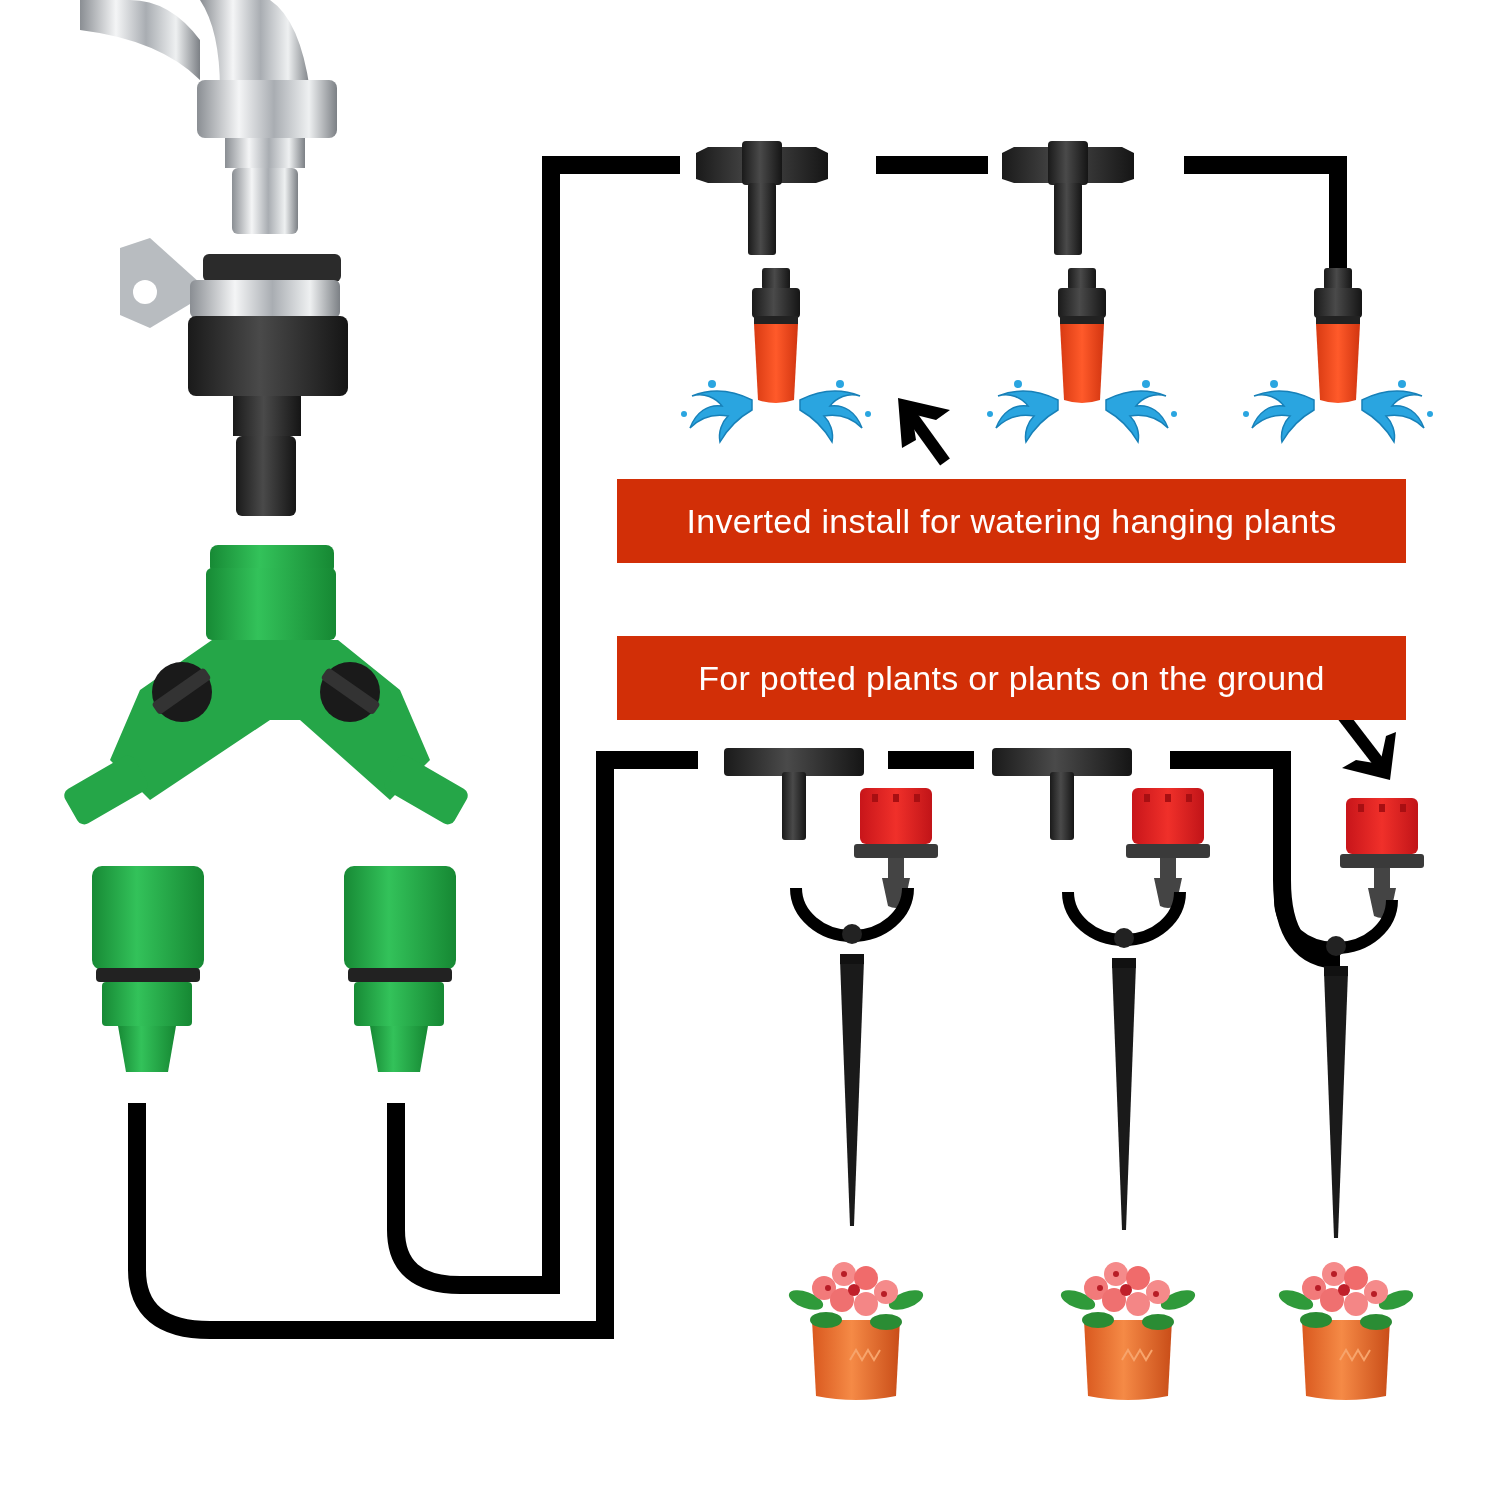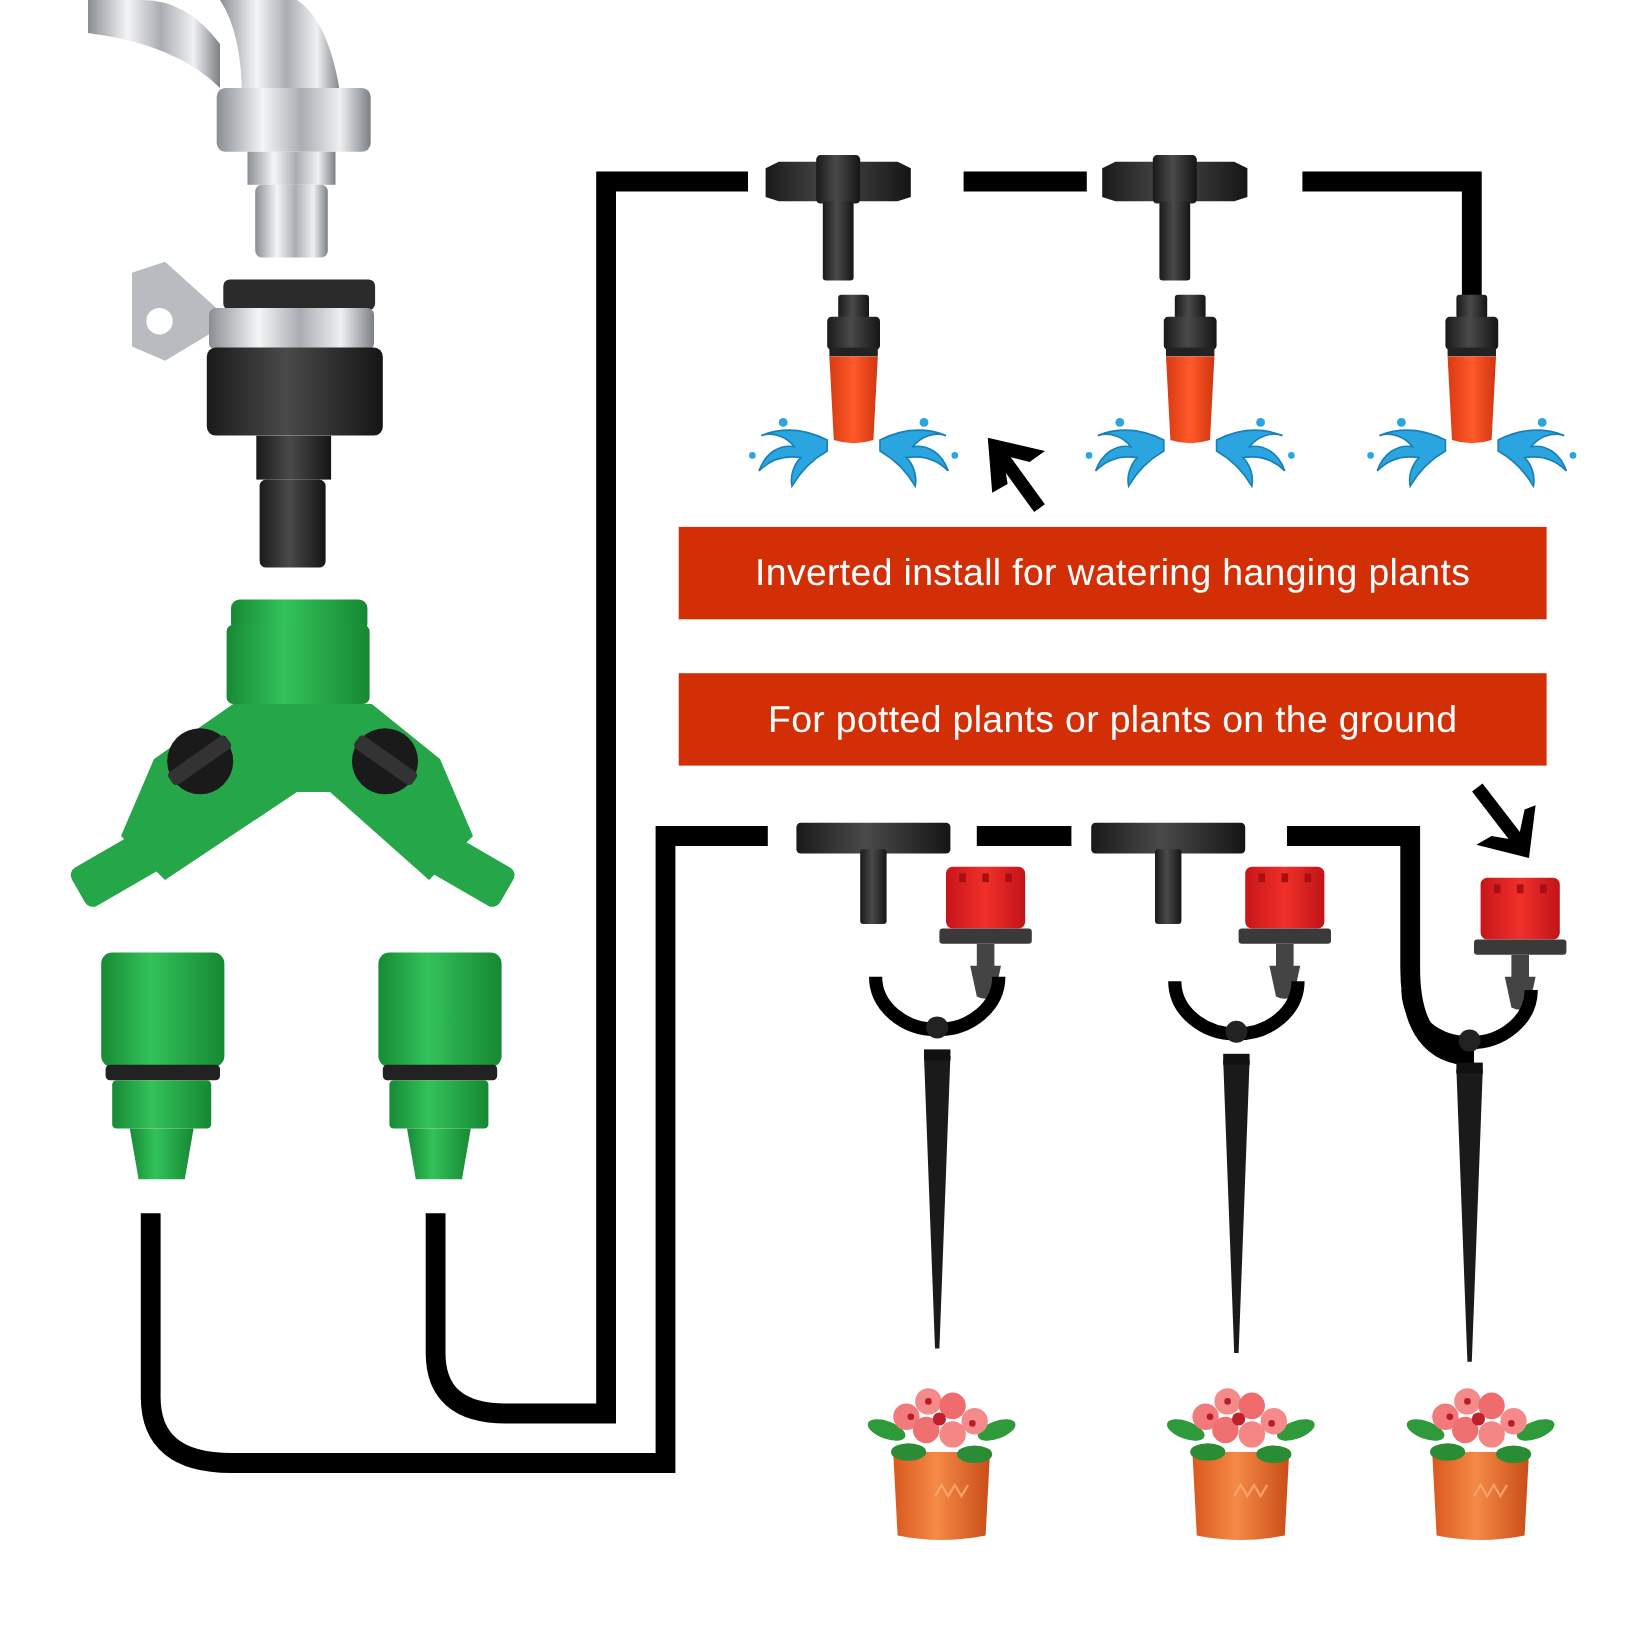--- a/index.html
+++ b/index.html
@@ -6,21 +6,21 @@
     body { width: 1500px; height: 1500px; position: relative; overflow: hidden; font-family: "Liberation Sans", sans-serif; }
     svg.scene { position: absolute; left: 0; top: 0; }
     .banner {
       position: absolute; left: 617px; width: 789px; height: 84px;
       background: #d22f07; color: #ffffff;
       display: flex; align-items: center; justify-content: center;
       font-family: "Liberation Sans", sans-serif; font-size: 34px; letter-spacing: 0.3px;
       box-sizing: border-box;
     }
     .banner.top { top: 479px; }
-    .banner.bottom { top: 612px; }
+    .banner.bottom { top: 636px; }
   </style>
 </head>
 <body>
 
 <svg class="scene" width="1500" height="1500" viewBox="0 0 1500 1500">
   <defs>
     <linearGradient id="chrome" x1="0" x2="1" y1="0" y2="0">
       <stop offset="0" stop-color="#8a8e93"></stop>
       <stop offset="0.3" stop-color="#f4f5f6"></stop>
       <stop offset="0.55" stop-color="#a9adb2"></stop>

